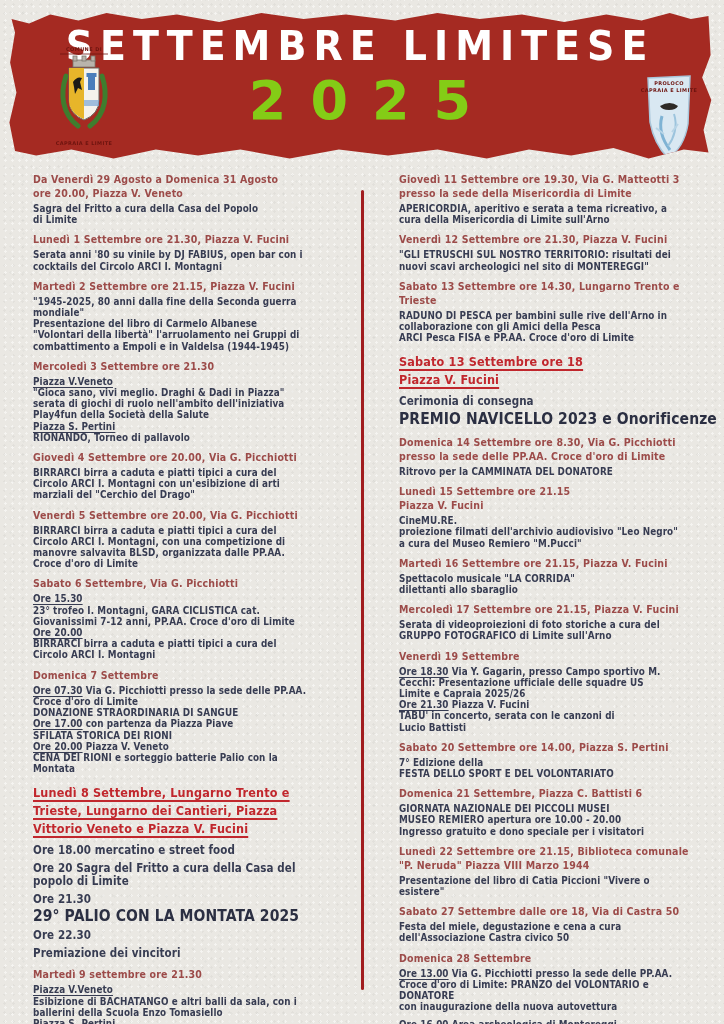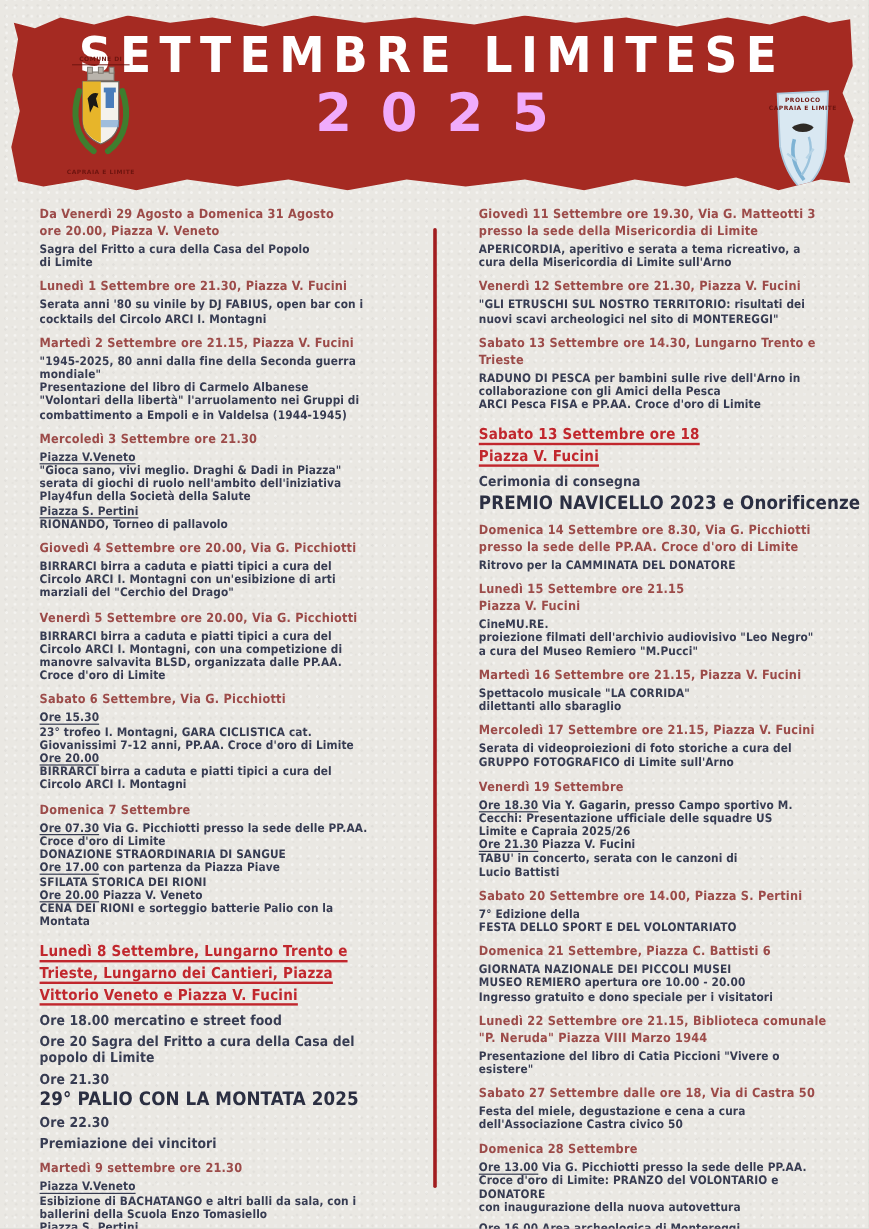--- a/index.html
+++ b/index.html
@@ -26,22 +26,22 @@
       96% 93%,91% 99%,86% 92%,80% 97%,74% 93%,68% 99%,61% 93%,54% 97%,
       47% 93%,40% 99%,33% 93%,27% 97%,21% 93%,15% 99%,9% 93%,4% 97%,
       1% 94%,0.2% 75%,1.2% 55%,0.3% 35%,1% 15%);
   }
   .banner-title{
     margin:17px 0 0;text-align:center;color:#fff;
     font-size:38px;font-weight:800;letter-spacing:7px;line-height:1.05;
     transform:scaleY(1.08);
   }
   .banner-year{
-    margin:4px 0 0;text-align:center;color:#f0abfc;
-    font-size:44px;font-weight:800;letter-spacing:24px;padding-left:24px;line-height:1.1;
+    margin:4px 0 0;text-align:center;color:#84cc16;
+    font-size:54px;font-weight:800;letter-spacing:24px;padding-left:24px;line-height:1.1;
   }
   .logo-comune{position:absolute;left:44px;top:32px;}
   .logo-proloco{position:absolute;right:12px;top:62px;}
   .tiny-red{font-size:5px;font-weight:700;fill:#6e140f;letter-spacing:0.4px;}
   
   .col{position:absolute;top:172px;transform:scaleX(0.9);transform-origin:0 0;}
   #col-left{left:33px;width:372px;}
   #col-right{left:399px;width:360px;}
   .divider{position:absolute;left:361px;top:190px;width:3px;height:800px;background:var(--divider,#a11d1f);border-radius:2px;}
   .event{margin:0 0 7px;}

